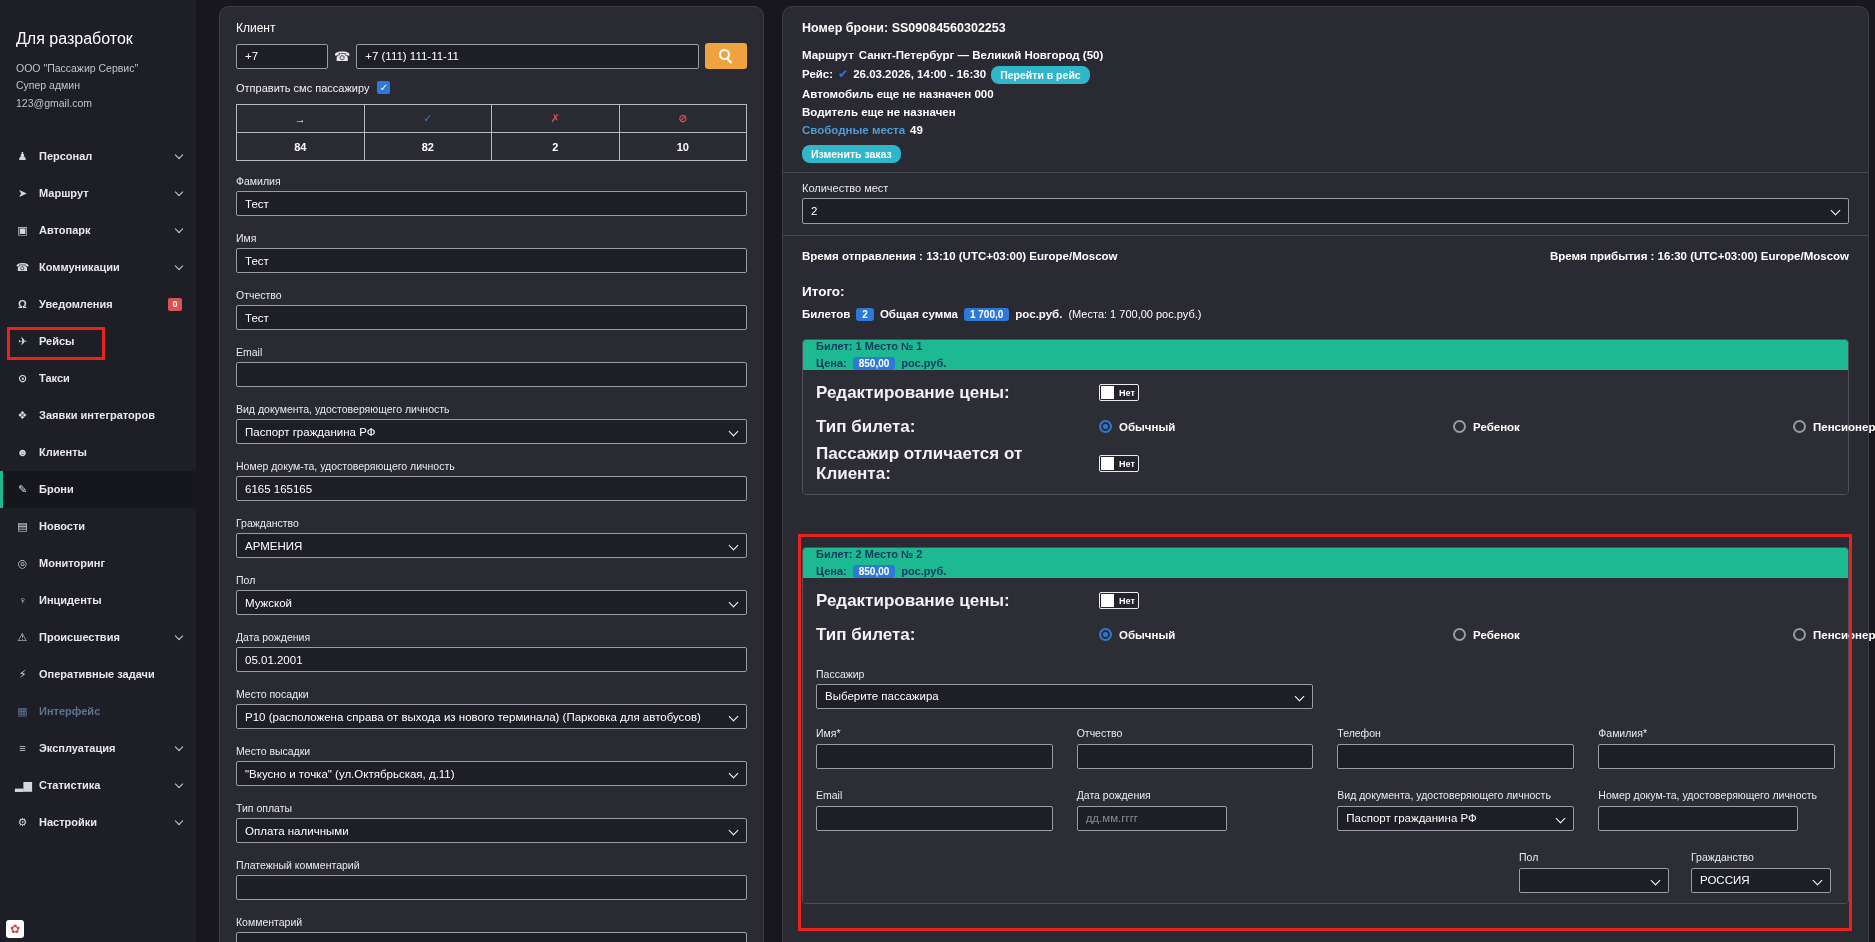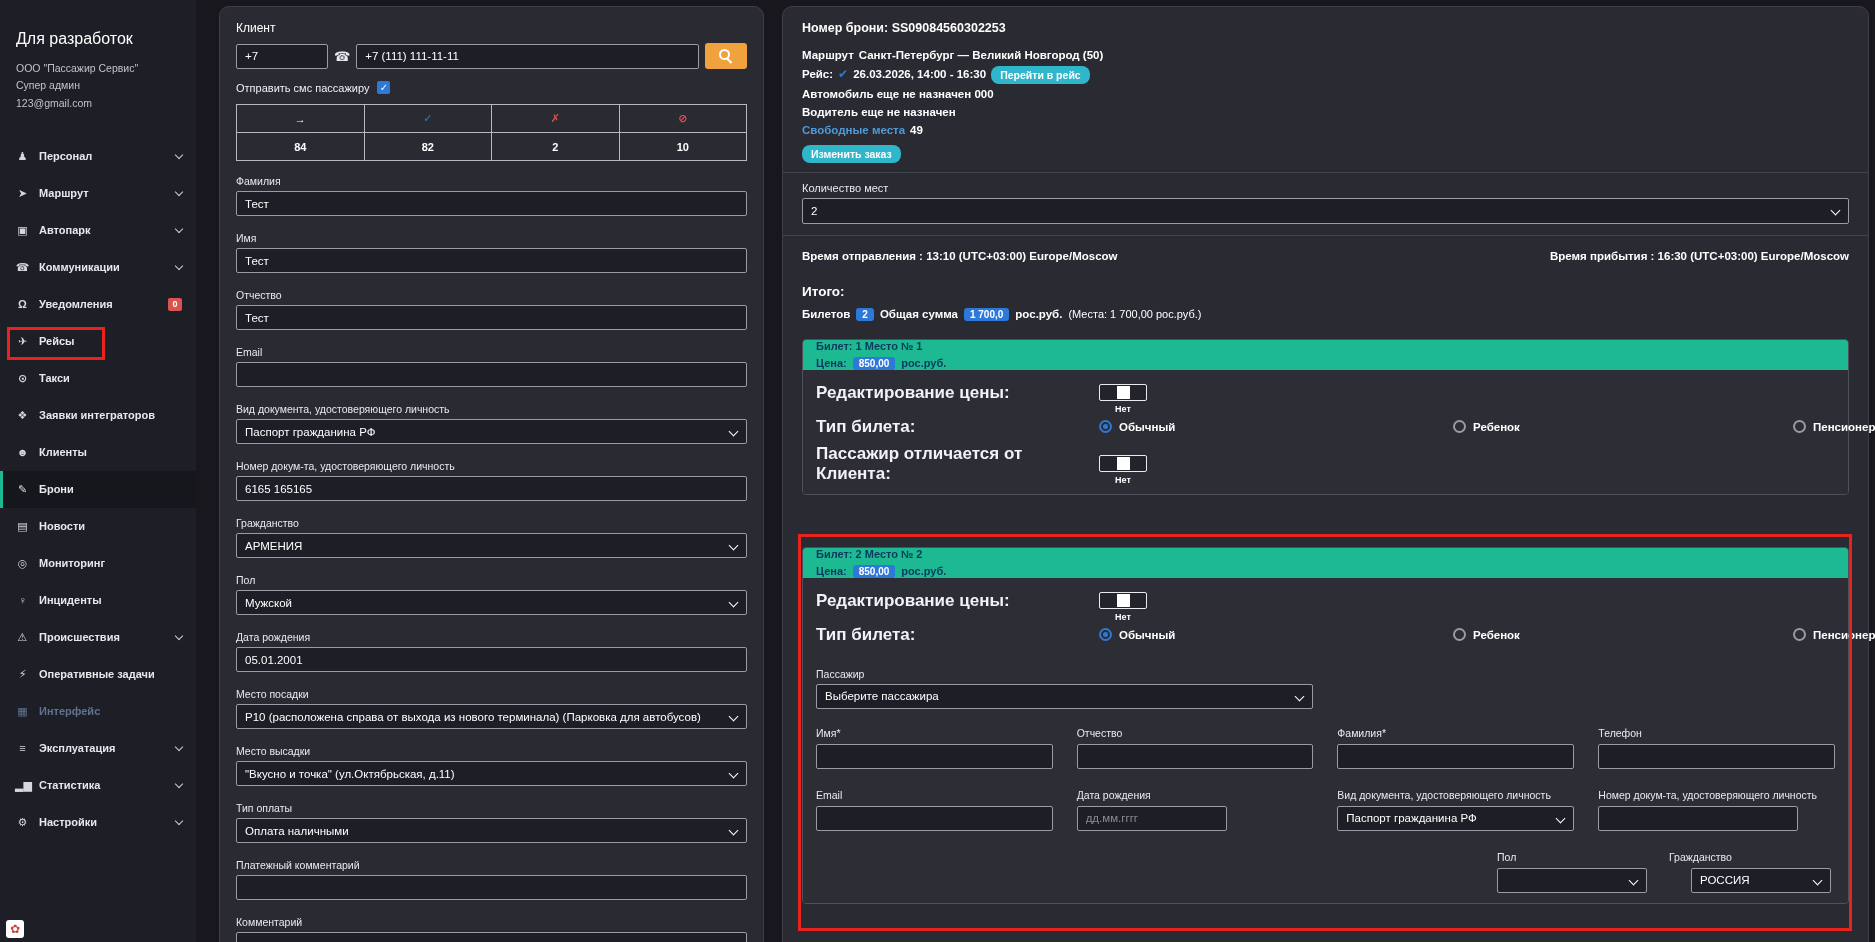--- a/index.html
+++ b/index.html
@@ -79,36 +79,36 @@
   .sum-note { font-weight:normal; font-size:11px; }
 
   .ticket { margin-top:18px; border:1px solid #50505a; border-radius:4px; }
   .ticket.second { margin-top:52px; position:relative; }
   .t-head { background:#1db993; color:#0d3a5c; padding:0 13px; border-radius:3px 3px 0 0; }
   .t-title { font-size:11px; font-weight:bold; margin-bottom:5px; }
   .t-price-line { font-size:11px; font-weight:bold; display:flex; align-items:center; gap:6px; }
   .t-body { padding:6px 13px 10px; background:#2d2d35; border-radius:0 0 3px 3px; }
   .t-row { display:grid; grid-template-columns:283px 354px 340px 1fr; align-items:center; min-height:34px; }
   .t-label { font-size:17px; font-weight:bold; color:#f2f2f6; }
-  .toggle { width:48px; height:17px; border:1px solid #e9e9ee; background:#23232b; display:flex;
-    align-items:center; padding:1px; gap:5px; cursor:pointer; border-radius:2px;flex-direction:column; }
+  .toggle { width:40px; height:17px; border:1px solid #e9e9ee; background:#23232b; display:flex;
+    align-items:center; padding:1px; gap:5px; cursor:pointer; border-radius:2px; }
   .knob { width:13px; height:13px; background:#fff; flex:0 0 auto; }
   .t-txt { font-size:9px; color:#fff; font-weight:bold; }
   .radio-item { display:flex; align-items:center; gap:7px; font-size:11.5px; font-weight:bold; cursor:pointer; }
   .radio { width:13px; height:13px; border-radius:50%; border:2px solid #9a9aa4; position:relative; flex:0 0 auto; }
   .radio.on { border-color:#2e79d8; }
   .radio.on::after { content:''; position:absolute; inset:2px; background:#2e79d8; border-radius:50%; }
 
   .pass-block { margin-top:16px; }
   .pass-block .sel { width:497px; }
   .form-grid { display:grid; grid-template-columns:repeat(4,1fr); column-gap:24px; row-gap:20px; margin-top:18px; }
   .fg .f-label { margin-bottom:5px; }
   .w150 { width:150px; } .w200 { width:200px; } .w237 { width:237px; }
   .row3 { display:flex; justify-content:flex-end; gap:22px; margin-top:20px; padding-right:4px; }
-  .row3 .sel { width:150px; } .row3 .sel.cit { width:140px;margin-left:22px; }
+  .row3 .sel { width:150px; } .row3 .sel.cit { width:140px; }
 
   .annot-box { position:absolute; left:-5px; right:-4px; top:-14px; height:397px;
     border:3px solid #e8221c; pointer-events:none; z-index:5; }
 </style>
 </head>
 <body>
 
 <aside class="sidebar">
   <div class="sidebar-head">
     <div class="sidebar-title">Для разработок</div>
@@ -448,25 +448,25 @@
       <div class="form-grid">
         <div class="fg">
           <div class="f-label">Имя*</div>
           <input class="inp" style="">
         </div>
         <div class="fg">
           <div class="f-label">Отчество</div>
           <input class="inp" style="">
         </div>
         <div class="fg">
+          <div class="f-label">Телефон</div>
+          <input class="inp" style="">
+        </div>
+        <div class="fg">
           <div class="f-label">Фамилия*</div>
-          <input class="inp" style="">
-        </div>
-        <div class="fg">
-          <div class="f-label">Телефон</div>
           <input class="inp" style="">
         </div>
 
         <div class="fg">
           <div class="f-label">Email</div>
           <input class="inp" style="">
         </div>
         <div class="fg">
           <div class="f-label">Дата рождения</div>
           <input class="inp w150" placeholder="дд.мм.гггг" style="">

